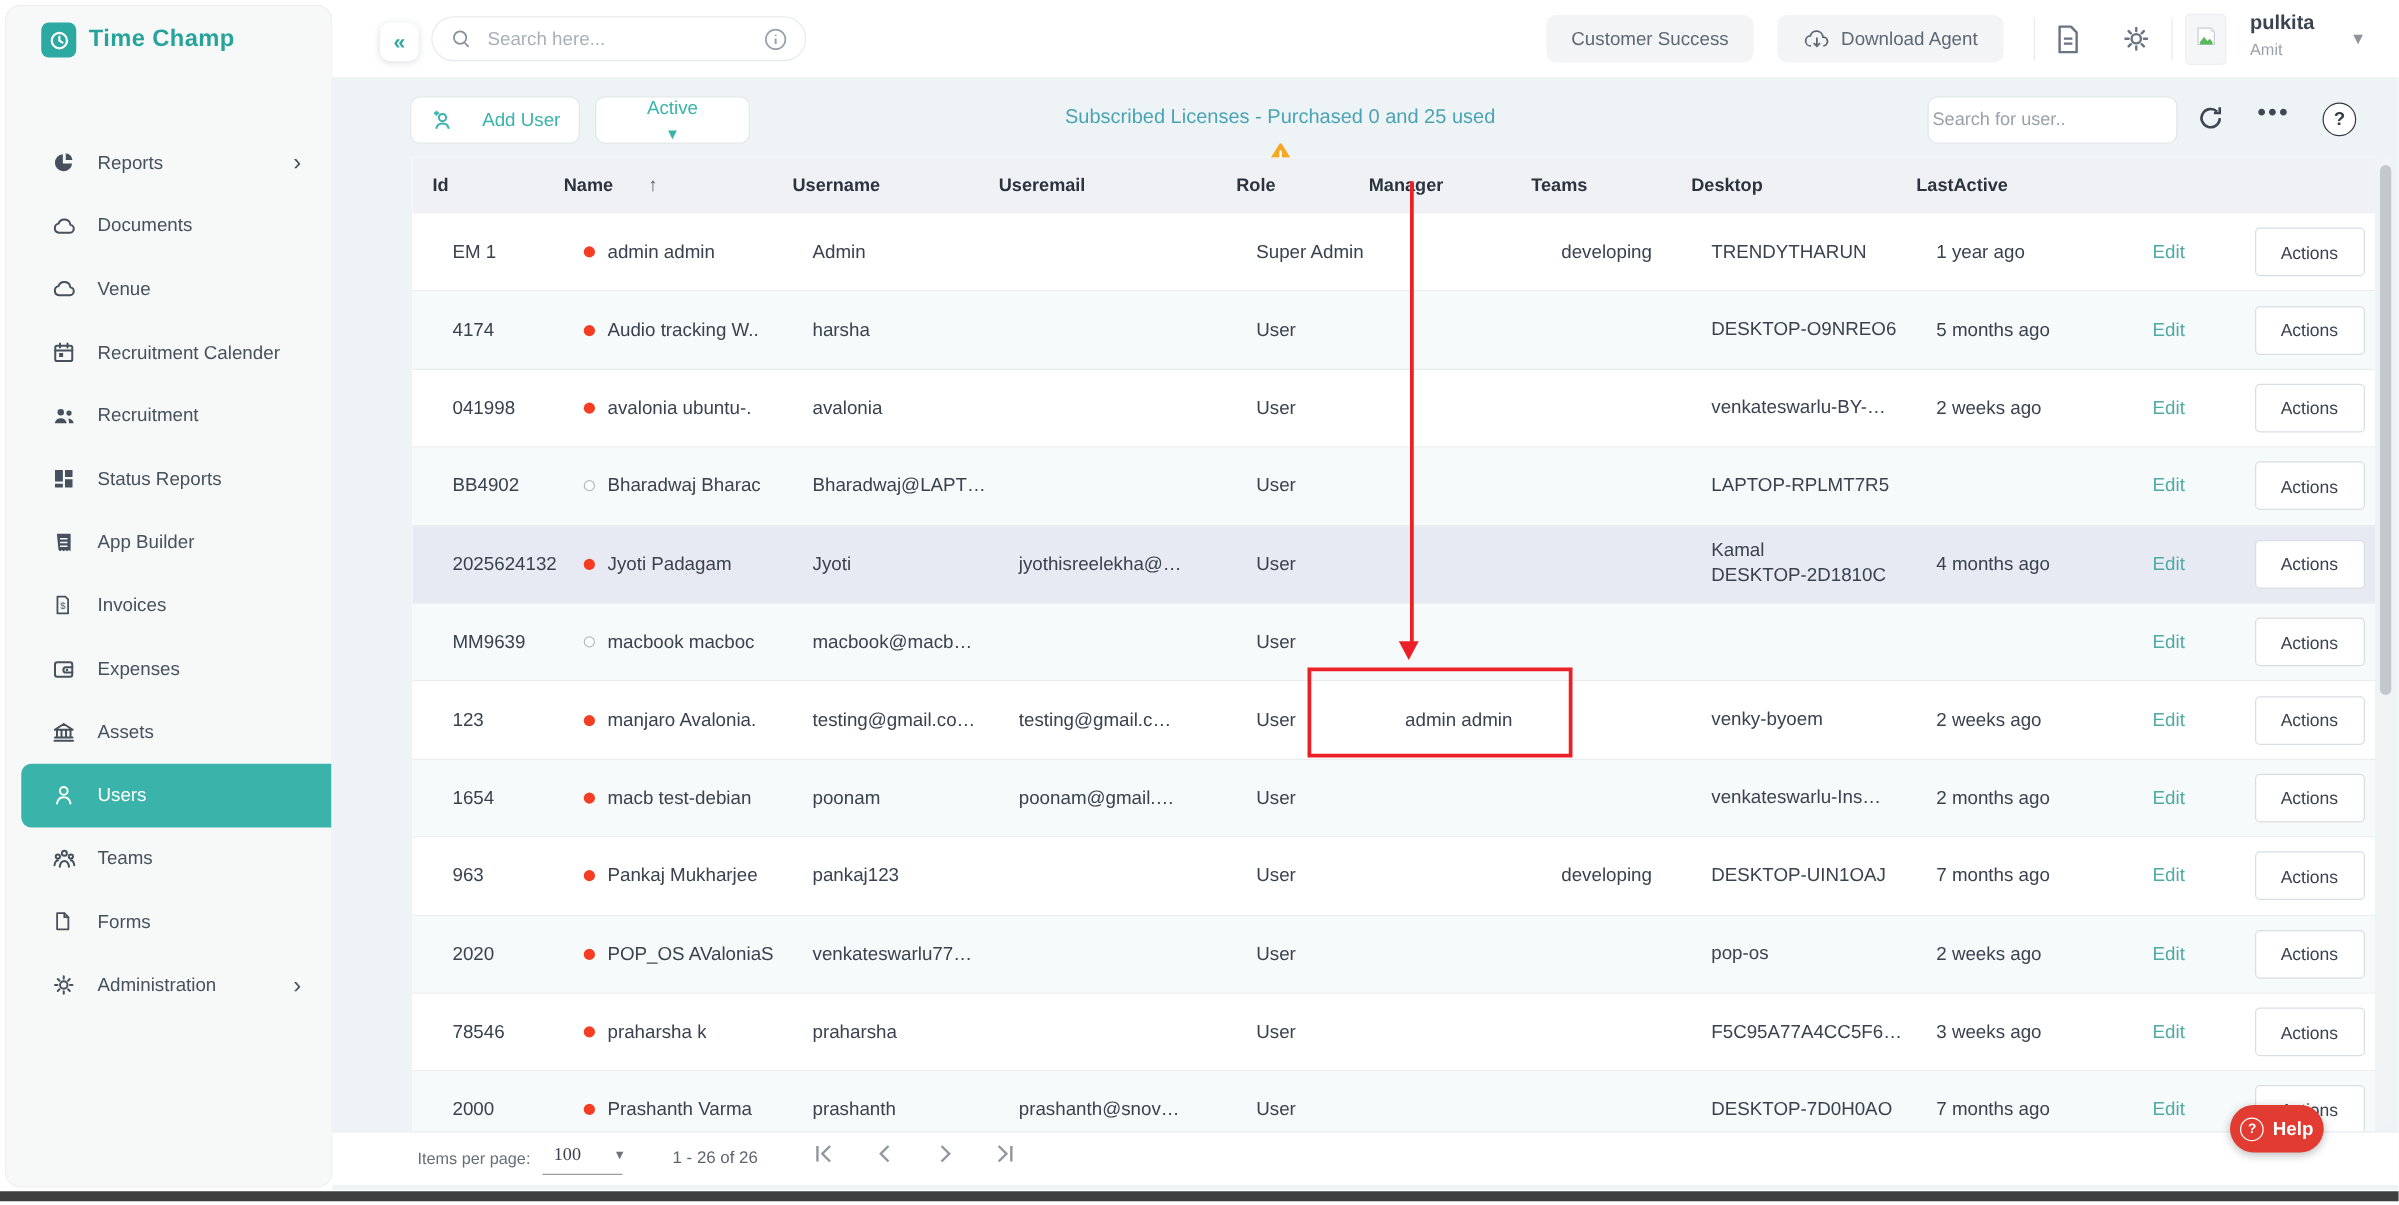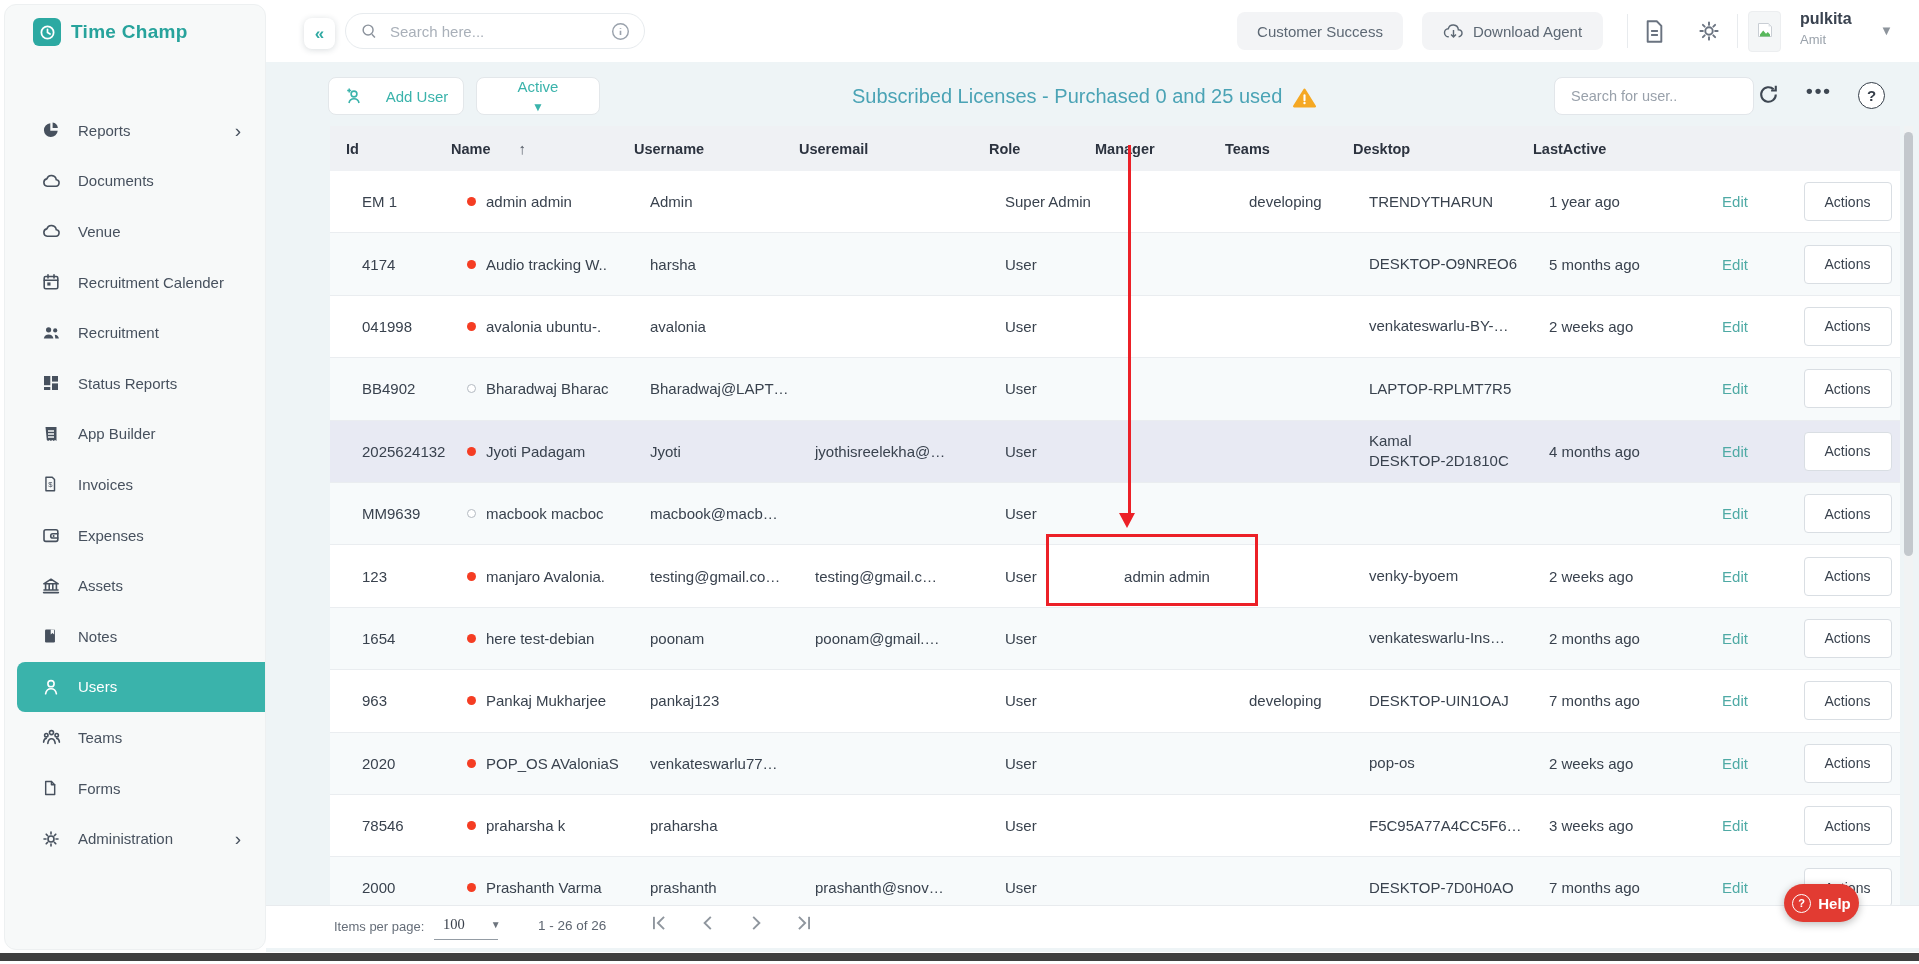--- a/index.html
+++ b/index.html
@@ -43,24 +43,24 @@
 
   
   .content-bg{position:absolute;left:266px;top:62px;width:1653px;height:890px;background:#eef4f6;}
 
   
   .tool-btn{position:absolute;top:77px;height:38px;background:#fff;border:1px solid #e3e7ea;border-radius:8px;
             color:var(--accent,#3ab3ab);font-size:15px;font-weight:500;font-family:inherit;display:flex;align-items:center;cursor:pointer;box-sizing:border-box;}
   .add-user{left:328px;width:136px;justify-content:center;gap:22px;}
   .active-dd{left:476px;width:124px;justify-content:space-between;padding:0 16px;flex-direction:column;}
   .dd-caret{font-size:12px;}
-  .license{position:absolute;left:852px;top:85px;display:flex;align-items:flex-end;gap:11px;
-           font-size:20px;font-weight:500;color:var(--banner,#4aa3b5);}
+  .license{position:absolute;left:852px;top:85px;display:flex;align-items:center;gap:11px;
+           font-size:16px;font-weight:500;color:var(--banner,#4aa3b5);flex-direction:column;}
   .user-search{position:absolute;left:1542px;top:77px;width:200px;height:38px;background:#fff;border:1px solid #e2e6ea;
-               border-radius:8px;box-sizing:border-box;display:flex;align-items:center;padding:0 14px;margin-left:12px;}
+               border-radius:8px;box-sizing:border-box;display:flex;align-items:center;padding:0 1px;}
   .user-search input{width:100%;border:none;outline:none;background:transparent;font-size:14.5px;color:#4a5360;font-family:inherit;}
   .user-search input::placeholder{color:#99a1ab;}
   .refresh-btn{left:1756px;top:82px;color:#3e4752;}
   .dots-btn{left:1806px;top:80px;color:#3e4752;font-size:19px;font-weight:700;letter-spacing:2px;}
   .qmark-btn{left:1858px;top:82px;width:27px;height:27px;border:1.7px solid #343d48;border-radius:50%;color:#343d48;
              font-size:15px;font-weight:700;display:flex;align-items:center;justify-content:center;background:#fff;}
 
   
   :root{--cols:100px 180px 165px 180px 120px 130px 122px 178px 148px 110px minmax(0,1fr);}
   .table{position:absolute;left:330px;top:126px;width:1570px;height:822px;background:#fff;overflow:hidden;}
@@ -223,29 +223,20 @@
         </div>
         <div class="side-item">
           <span class="ic">
             <svg width="20" height="20" viewBox="0 0 20 20">
               <path d="M2.8 7.8L10 3.2l7.2 4.6z" fill="none" stroke="currentColor" stroke-width="1.6" stroke-linecap="round" stroke-linejoin="round"></path>
               <path d="M4.6 8.2v5.4M8.2 8.2v5.4M11.8 8.2v5.4M15.4 8.2v5.4M3 14h14M2.6 16.6h14.8" fill="none" stroke="currentColor" stroke-width="1.6" stroke-linecap="round" stroke-linejoin="round"></path>
             </svg>
           </span>
           <span class="lbl">Assets</span>
         </div>
-        <div class="side-item">
-          <span class="ic">
-            <svg width="18" height="20" viewBox="0 0 20 20">
-              <rect x="4.5" y="2.8" width="11" height="14.4" rx="1.3" fill="currentColor"></rect>
-              <path d="M10.8 2.8v5.4l1.9-1.4 1.9 1.4V2.8z" fill="#f7f9f9"></path>
-            </svg>
-          </span>
-          <span class="lbl">Notes</span>
-        </div>
         <div class="side-item selected">
           <span class="ic">
             <svg width="20" height="20" viewBox="0 0 20 20">
               <circle cx="10" cy="6.7" r="3.1" fill="none" stroke="currentColor" stroke-width="1.6" stroke-linecap="round" stroke-linejoin="round"></circle>
               <path d="M4.6 16.8c.6-3.5 3-5.1 5.4-5.1s4.8 1.6 5.4 5.1" fill="none" stroke="currentColor" stroke-width="1.6" stroke-linecap="round" stroke-linejoin="round"></path>
             </svg>
           </span>
           <span class="lbl">Users</span>
         </div>
         <div class="side-item">
@@ -544,21 +535,21 @@
           <span class="cell pad12">2 weeks ago</span>
           <span class="cell cell-edit">Edit</span>
           <span class="cell cell-actions">
             <button class="actions-btn">Actions</button>
           </span>
         </div>
         <div class="trow alt">
           <span class="cell">1654</span>
           <span class="cell cell-name">
             <span class="dot filled"></span>
-            <span class="nm">here test-debian</span>
+            <span class="nm">macb test-debian</span>
           </span>
           <span class="cell trunc pad8">poonam</span>
           <span class="cell trunc pad8">poonam@gmail.…</span>
           <span class="cell pad18">User</span>
           <span class="cell cell-manager"></span>
           <span class="cell pad12"></span>
           <span class="cell cell-desktop pad10">
             <div>venkateswarlu-Ins…</div>
           </span>
           <span class="cell pad12">2 months ago</span>

